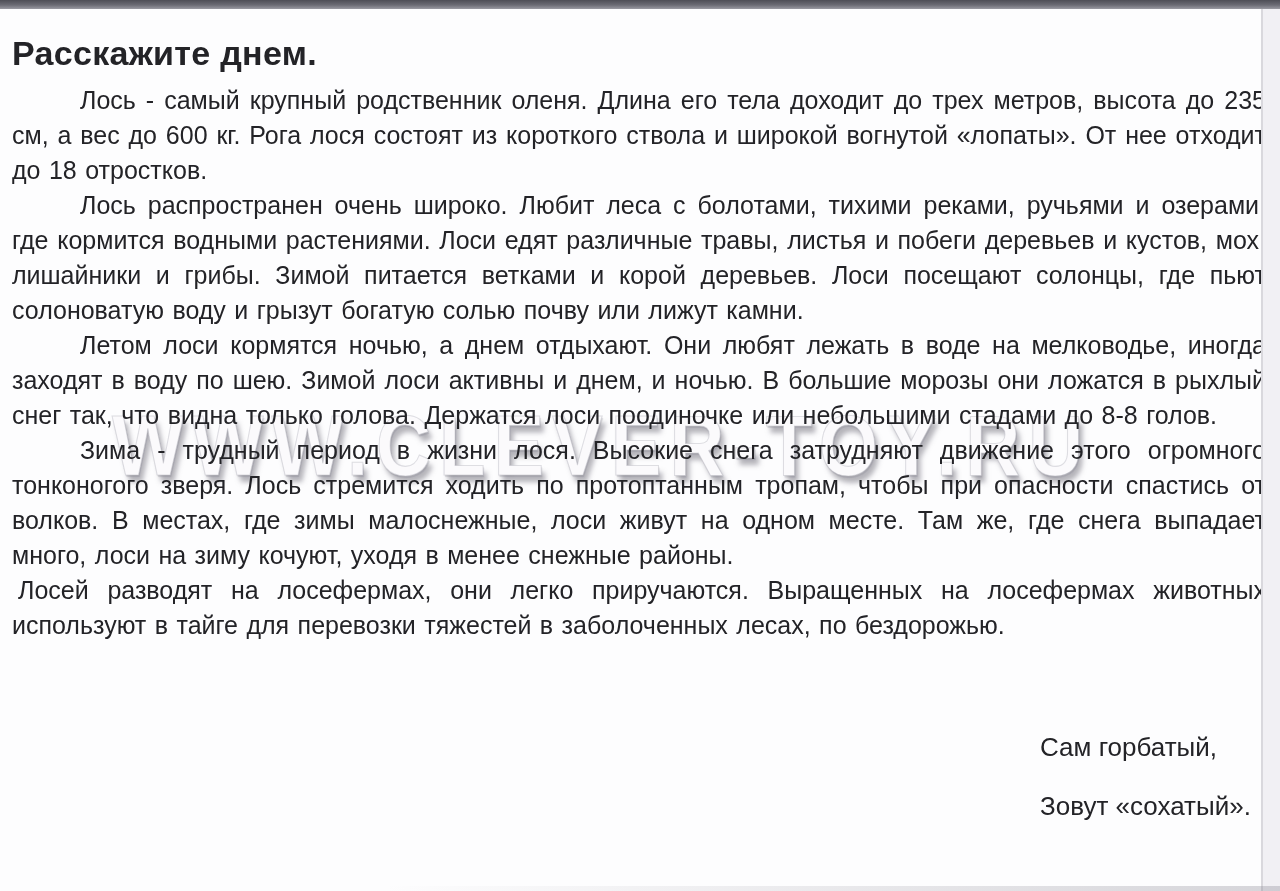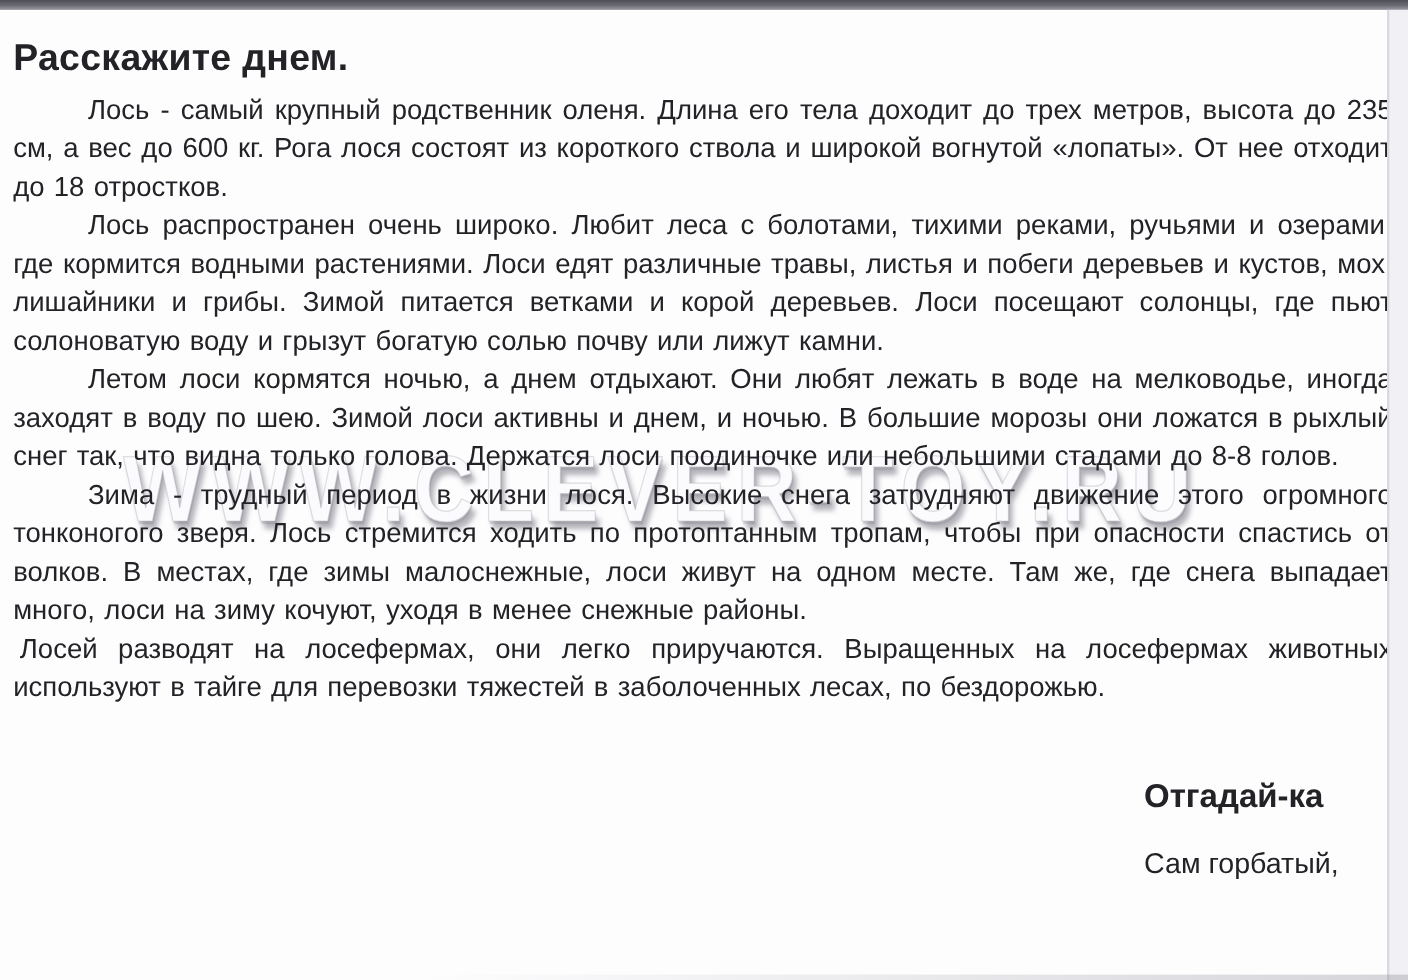--- a/index.html
+++ b/index.html
@@ -97,15 +97,15 @@
 <div class="content">
   <h1 class="title">Расскажите днем.</h1>
   <p>Лось  - самый крупный родственник оленя. Длина его тела доходит до трех метров, высота до 235 см, а вес до 600 кг.  Рога лося состоят из короткого ствола и широкой вогнутой «лопаты». От нее отходит до 18 отростков.</p>
   <p>Лось распространен очень широко. Любит леса с болотами, тихими реками, ручьями и озерами, где кормится водными растениями. Лоси едят различные травы, листья и побеги деревьев и кустов, мох, лишайники и грибы.  Зимой питается ветками и корой деревьев. Лоси посещают солонцы, где пьют солоноватую воду и грызут богатую солью почву или лижут камни.</p>
   <p>Летом лоси кормятся ночью, а днем отдыхают. Они любят лежать  в воде на мелководье, иногда заходят в воду по шею. Зимой лоси активны и  днем, и ночью. В большие морозы они ложатся в рыхлый снег так, что  видна только голова. Держатся лоси поодиночке или небольшими стадами до 8-8 голов.</p>
   <p>Зима - трудный период в жизни лося. Высокие снега затрудняют движение этого огромного тонконогого зверя. Лось стремится ходить по протоптанным тропам, чтобы при опасности спастись от волков.   В местах, где зимы малоснежные, лоси живут на одном месте. Там же, где снега выпадает много, лоси на зиму кочуют, уходя в менее снежные районы.</p>
   <p class="no-indent">Лосей разводят на лосефермах, они легко приручаются. Выращенных на лосефермах животных используют в тайге  для перевозки тяжестей в заболоченных лесах, по бездорожью.</p>
 </div>
 
 <div class="riddle">
-  <div class="riddle-heading">Отгадай-ка</div>
   <div class="riddle-line">Сам горбатый,</div>
+  <div class="riddle-line">Зовут «сохатый».</div>
 </div>
 
 </body></html>

